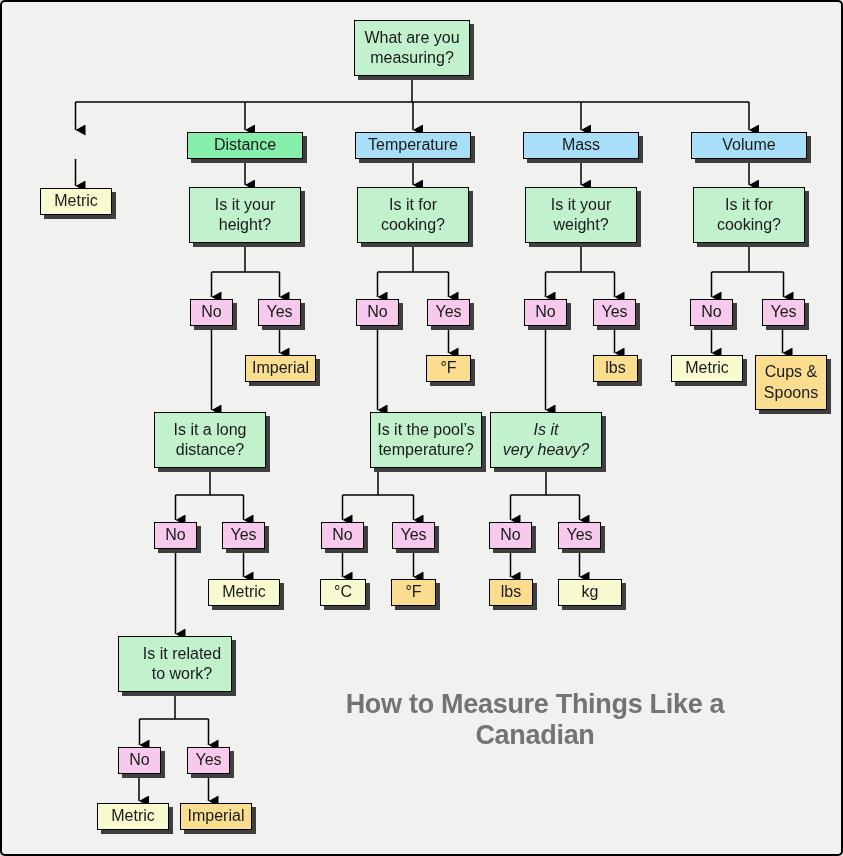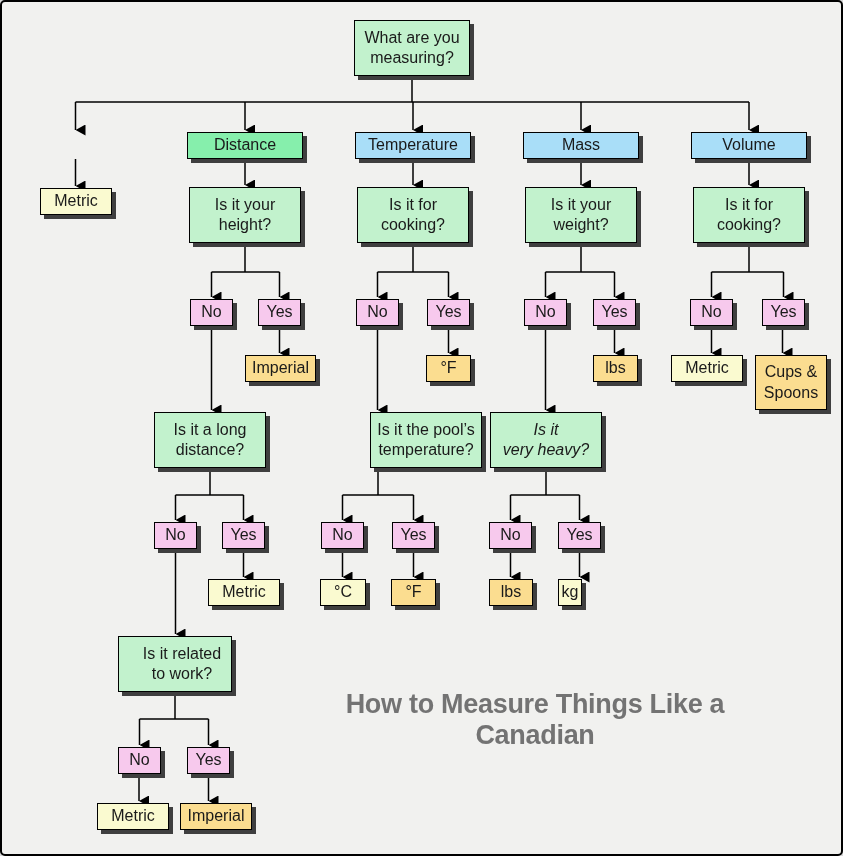--- a/index.html
+++ b/index.html
@@ -139,21 +139,21 @@
   <div class="node" style="left: 220px; top: 520px; width: 43px; height: 27px; background: rgb(247, 201, 237);">Yes</div>
   <div class="node" style="left: 319px; top: 520px; width: 43px; height: 27px; background: rgb(247, 201, 237);">No</div>
   <div class="node" style="left: 390px; top: 520px; width: 43px; height: 27px; background: rgb(247, 201, 237);">Yes</div>
   <div class="node" style="left: 487px; top: 520px; width: 43px; height: 27px; background: rgb(247, 201, 237);">No</div>
   <div class="node" style="left: 556px; top: 520px; width: 43px; height: 27px; background: rgb(247, 201, 237);">Yes</div>
 
   <div class="node" style="left: 206px; top: 577px; width: 72px; height: 27px; background: rgb(250, 250, 208);">Metric</div>
   <div class="node" style="left: 318px; top: 577px; width: 46px; height: 27px; background: rgb(250, 250, 208);">°C</div>
   <div class="node" style="left: 389px; top: 577px; width: 45px; height: 27px; background: rgb(251, 221, 144);">°F</div>
   <div class="node" style="left: 487px; top: 577px; width: 44px; height: 27px; background: rgb(251, 221, 144);">lbs</div>
-  <div class="node" style="left: 556px; top: 577px; width: 24px; height: 27px; background: rgb(250, 250, 208);">kg</div>
+  <div class="node" style="left: 556px; top: 577px; width: 64px; height: 27px; background: rgb(250, 250, 208);">kg</div>
 
   <div class="node" style="left: 116px; top: 634px; width: 114px; height: 56px; background: rgb(194, 242, 205); padding-left: 16px;">Is it related
 to work?</div>
   <div class="node" style="left: 116px; top: 745px; width: 43px; height: 27px; background: rgb(247, 201, 237);">No</div>
   <div class="node" style="left: 185px; top: 745px; width: 43px; height: 27px; background: rgb(247, 201, 237);">Yes</div>
   <div class="node" style="left: 95px; top: 801px; width: 72px; height: 27px; background: rgb(250, 250, 208);">Metric</div>
   <div class="node" style="left: 178px; top: 801px; width: 72px; height: 27px; background: rgb(251, 221, 144);">Imperial</div>
 
   <div class="title" style="left:298px;top:687px;width:470px;">How to Measure Things Like a Canadian</div>
 </div>

